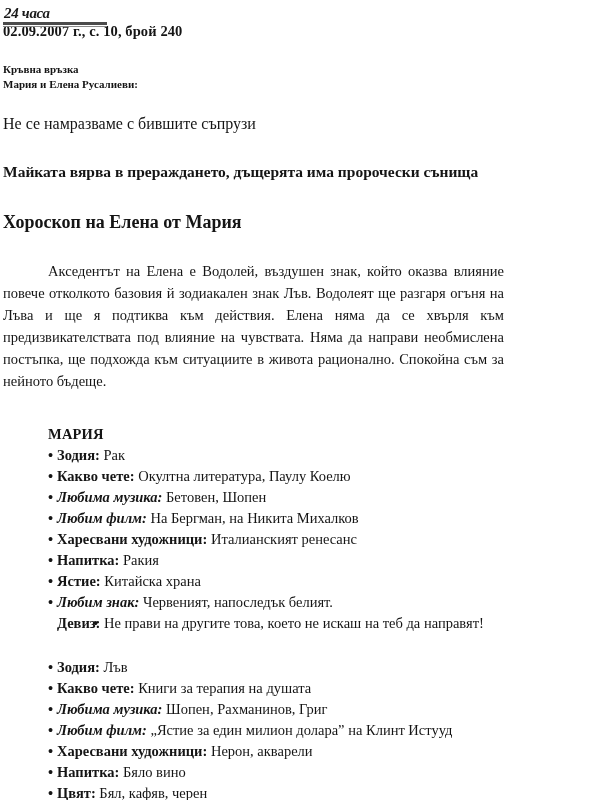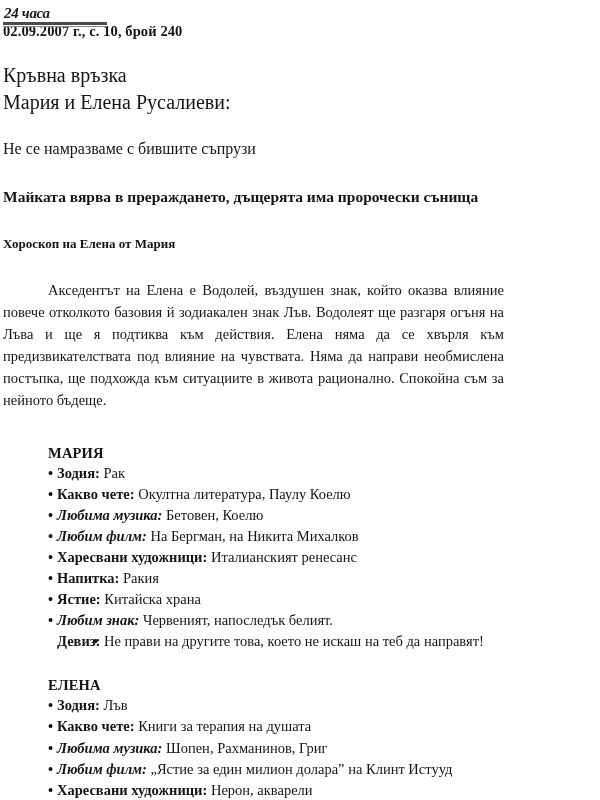--- a/index.html
+++ b/index.html
@@ -62,22 +62,22 @@
   }
 
   .dateline {
     font-size: 14.5px;
     font-weight: bold;
     line-height: 1.15;
     margin: 1px 0 0 0;
     letter-spacing: 0.1px;
   }
   .kicker {
-    font-size: 20px;
-    font-weight: normal;
+    font-size: 11px;
+    font-weight: bold;
     line-height: 1.38;
     margin: 22px 0 0 0;
   }
   .kicker .l2 { display: block; }
 
   .headline {
     font-size: 16px;
     font-weight: normal;
     line-height: 1.3;
     margin: 22px 0 0 0;
@@ -91,21 +91,21 @@
     text-align: justify;
     text-justify: inter-word;
     padding-right: 2px;
   }
   .subhead .force {
     display: inline-block;
     width: 100%;
   }
 
   .section-title {
-    font-size: 13px;
+    font-size: 18px;
     font-weight: bold;
     line-height: 1.3;
     margin: 28px 0 0 0;
   }
 
   
   .body-par {
     font-size: 14.5px;
     line-height: 1.52;
     text-align: justify;
@@ -201,34 +201,33 @@
 
   <h3 class="section-title">Хороскоп на Елена от Мария</h3>
 
   <p class="body-par">Акседентът на Елена е Водолей, въздушен знак, който оказва влияние повече отколкото базовия й зодиакален знак Лъв. Водолеят ще разгаря огъня на Лъва и ще я подтиква към действия. Елена няма да се хвърля към предизвикателствата под влияние на чувствата. Няма да направи необмислена постъпка, ще подхожда към ситуациите в живота рационално. Спокойна съм за нейното бъдеще.</p>
 
   <div class="person maria">
     <div class="person-name">МАРИЯ</div>
     <ul class="traits" id="maria-traits">
         <li class="trait"><span class="bullet">•</span><span class="lbl">Зодия:</span> <span class="val">Рак</span></li>
         <li class="trait"><span class="bullet">•</span><span class="lbl">Какво чете:</span> <span class="val">Окултна литература, Паулу Коелю</span></li>
-        <li class="trait"><span class="bullet">•</span><span class="lbl ital">Любима музика:</span> <span class="val">Бетовен, Коелю</span></li>
+        <li class="trait"><span class="bullet">•</span><span class="lbl ital">Любима музика:</span> <span class="val">Бетовен, Шопен</span></li>
         <li class="trait"><span class="bullet">•</span><span class="lbl ital">Любим филм:</span> <span class="val">На Бергман, на Никита Михалков</span></li>
         <li class="trait"><span class="bullet">•</span><span class="lbl">Харесвани художници:</span> <span class="val">Италианският ренесанс</span></li>
         <li class="trait"><span class="bullet">•</span><span class="lbl">Напитка:</span> <span class="val">Ракия</span></li>
         <li class="trait"><span class="bullet">•</span><span class="lbl">Ястие:</span> <span class="val">Китайска храна</span></li>
         <li class="trait"><span class="bullet">•</span><span class="lbl ital">Любим знак:</span> <span class="val">Червеният, напоследък белият.</span></li>
       </ul>
     <p class="motto">
       <span class="bullet">•</span><span class="lbl">Девиз:</span><span> </span><span class="val">Не прави на другите това, което не искаш на теб да направят!</span>
     </p>
   </div>
 
   <div class="person elena">
-    <div class="person-name">ЕЛЕНА</div>
     <ul class="traits" id="elena-traits">
         <li class="trait"><span class="bullet">•</span><span class="lbl">Зодия:</span> <span class="val">Лъв</span></li>
         <li class="trait"><span class="bullet">•</span><span class="lbl">Какво чете:</span> <span class="val">Книги за терапия на душата</span></li>
         <li class="trait"><span class="bullet">•</span><span class="lbl ital">Любима музика:</span> <span class="val">Шопен, Рахманинов, Григ</span></li>
         <li class="trait"><span class="bullet">•</span><span class="lbl ital">Любим филм:</span> <span class="val">„Ястие за един милион долара” на Клинт Истууд</span></li>
         <li class="trait"><span class="bullet">•</span><span class="lbl">Харесвани художници:</span> <span class="val">Нерон, акварели</span></li>
         <li class="trait"><span class="bullet">•</span><span class="lbl">Напитка:</span> <span class="val">Бяло вино</span></li>
         <li class="trait"><span class="bullet">•</span><span class="lbl">Цвят:</span> <span class="val">Бял, кафяв, черен</span></li>
       </ul>
   </div>

